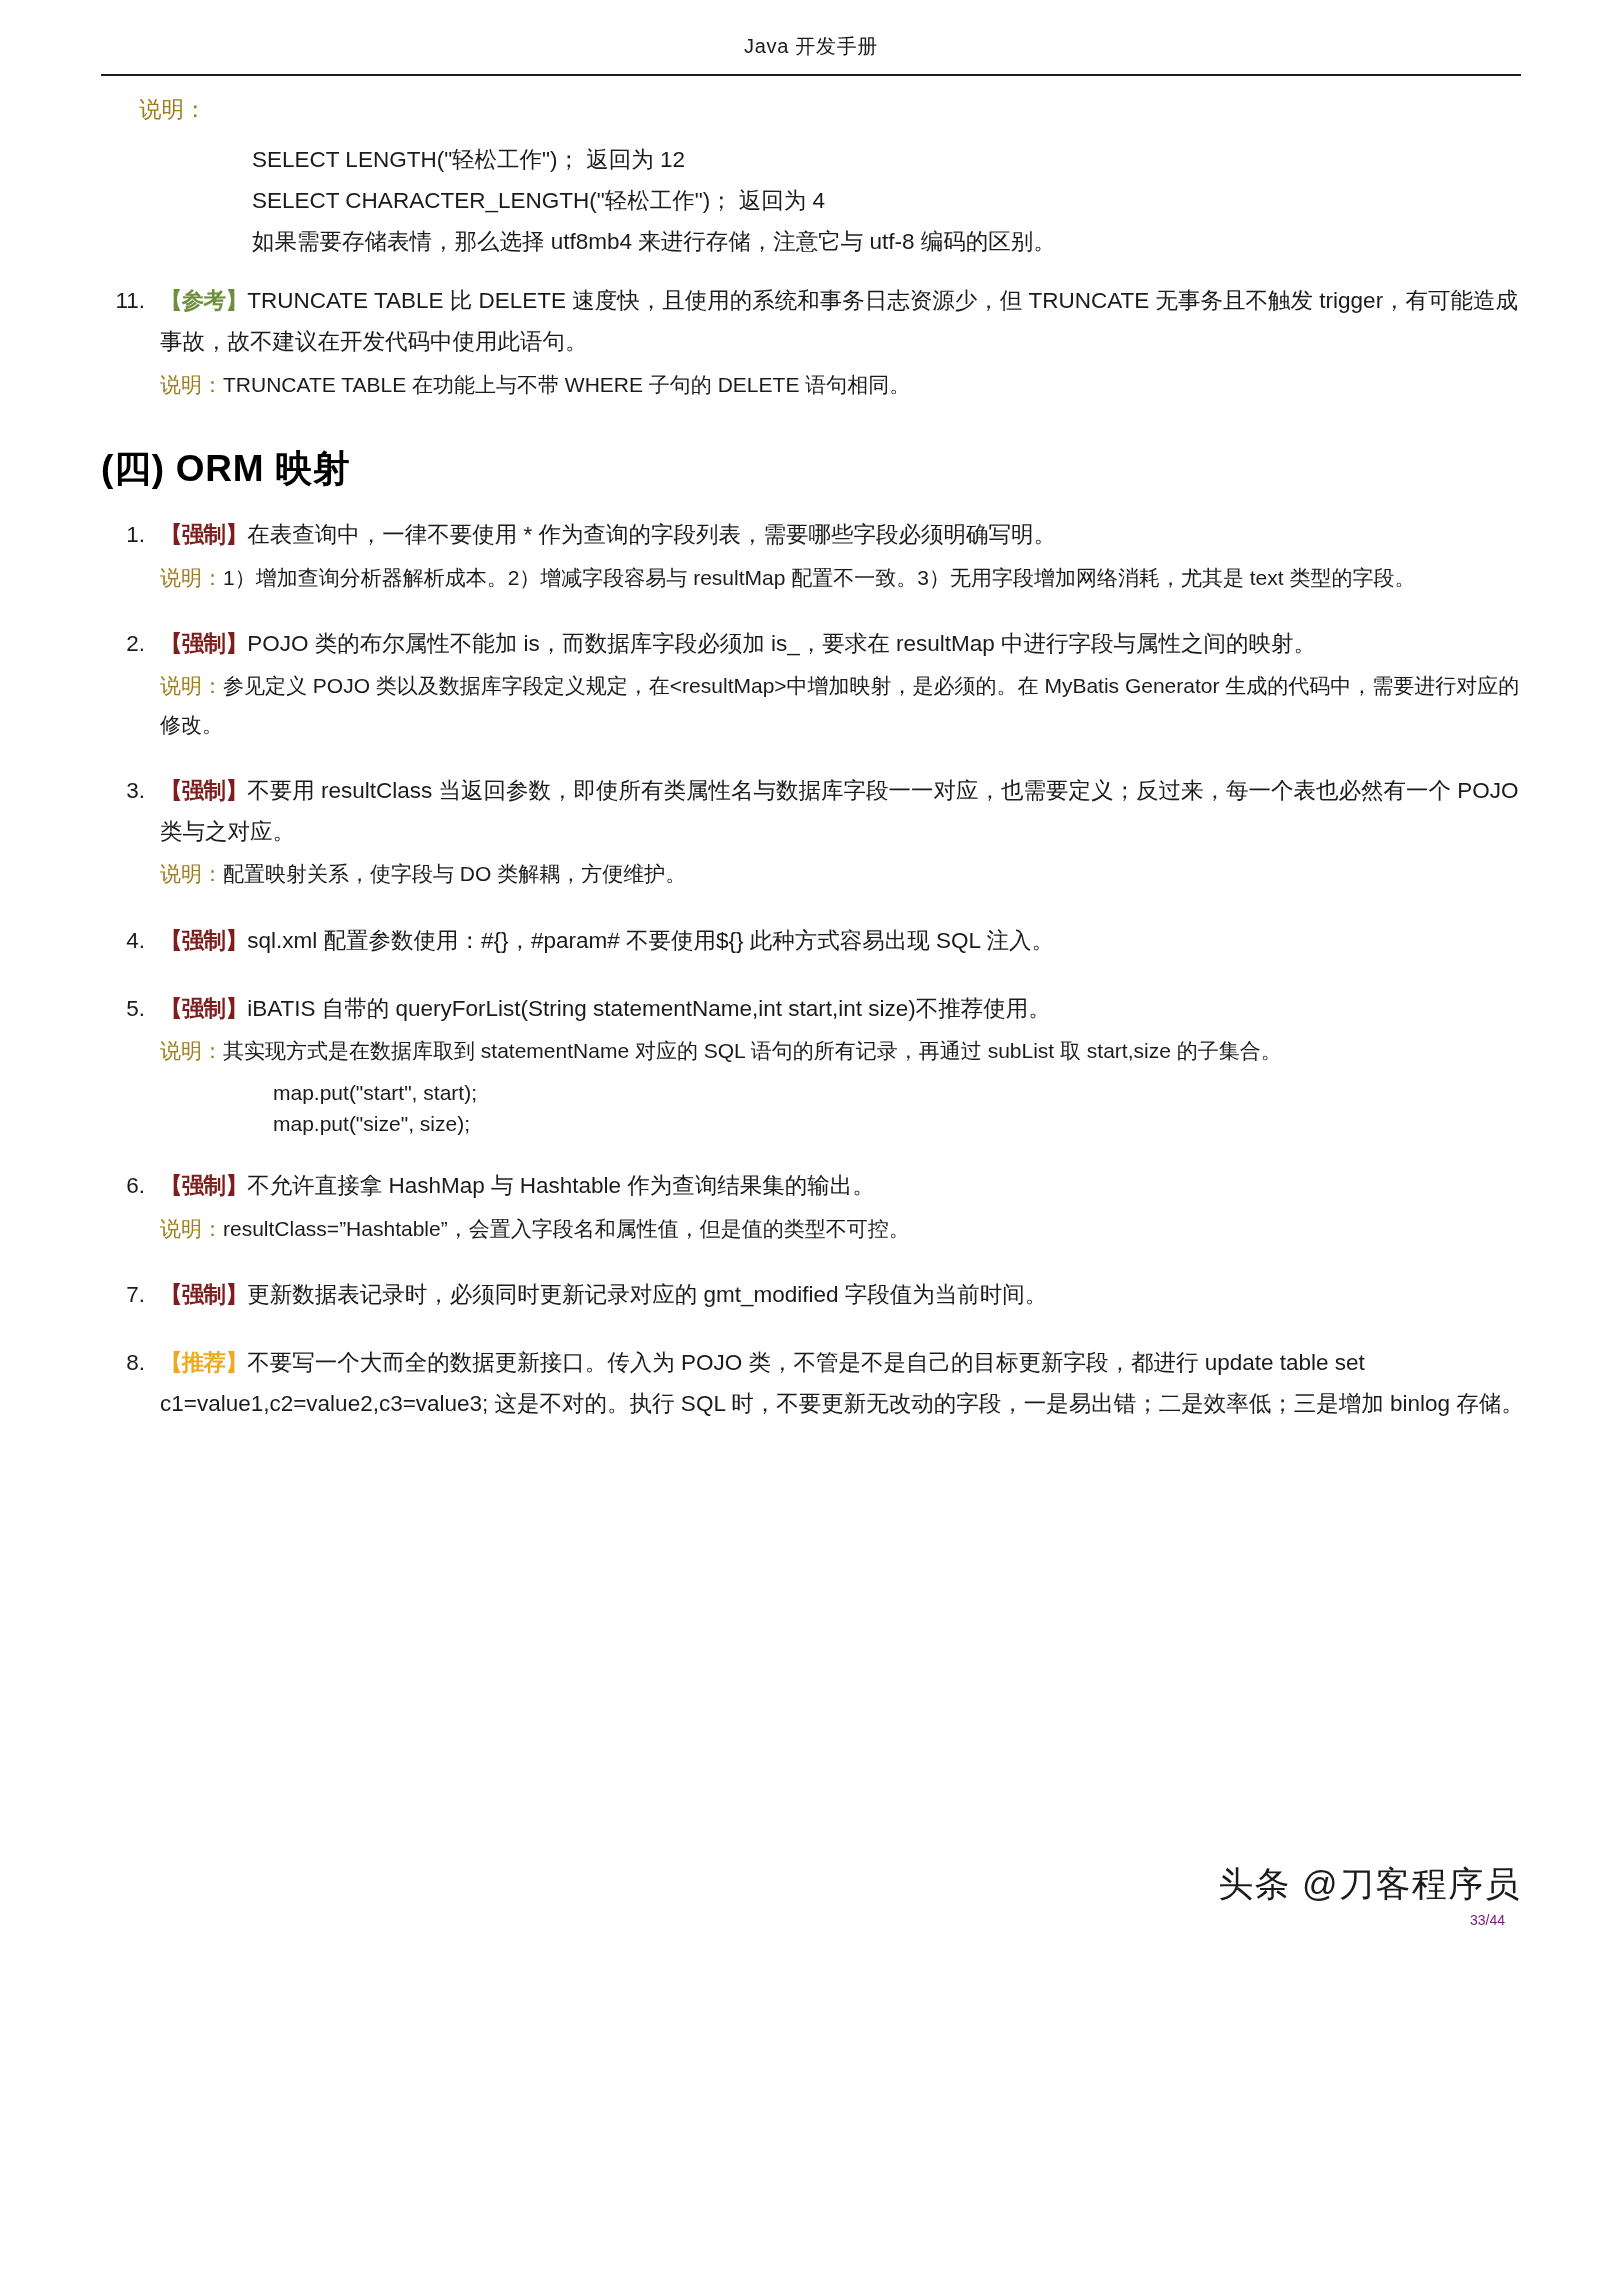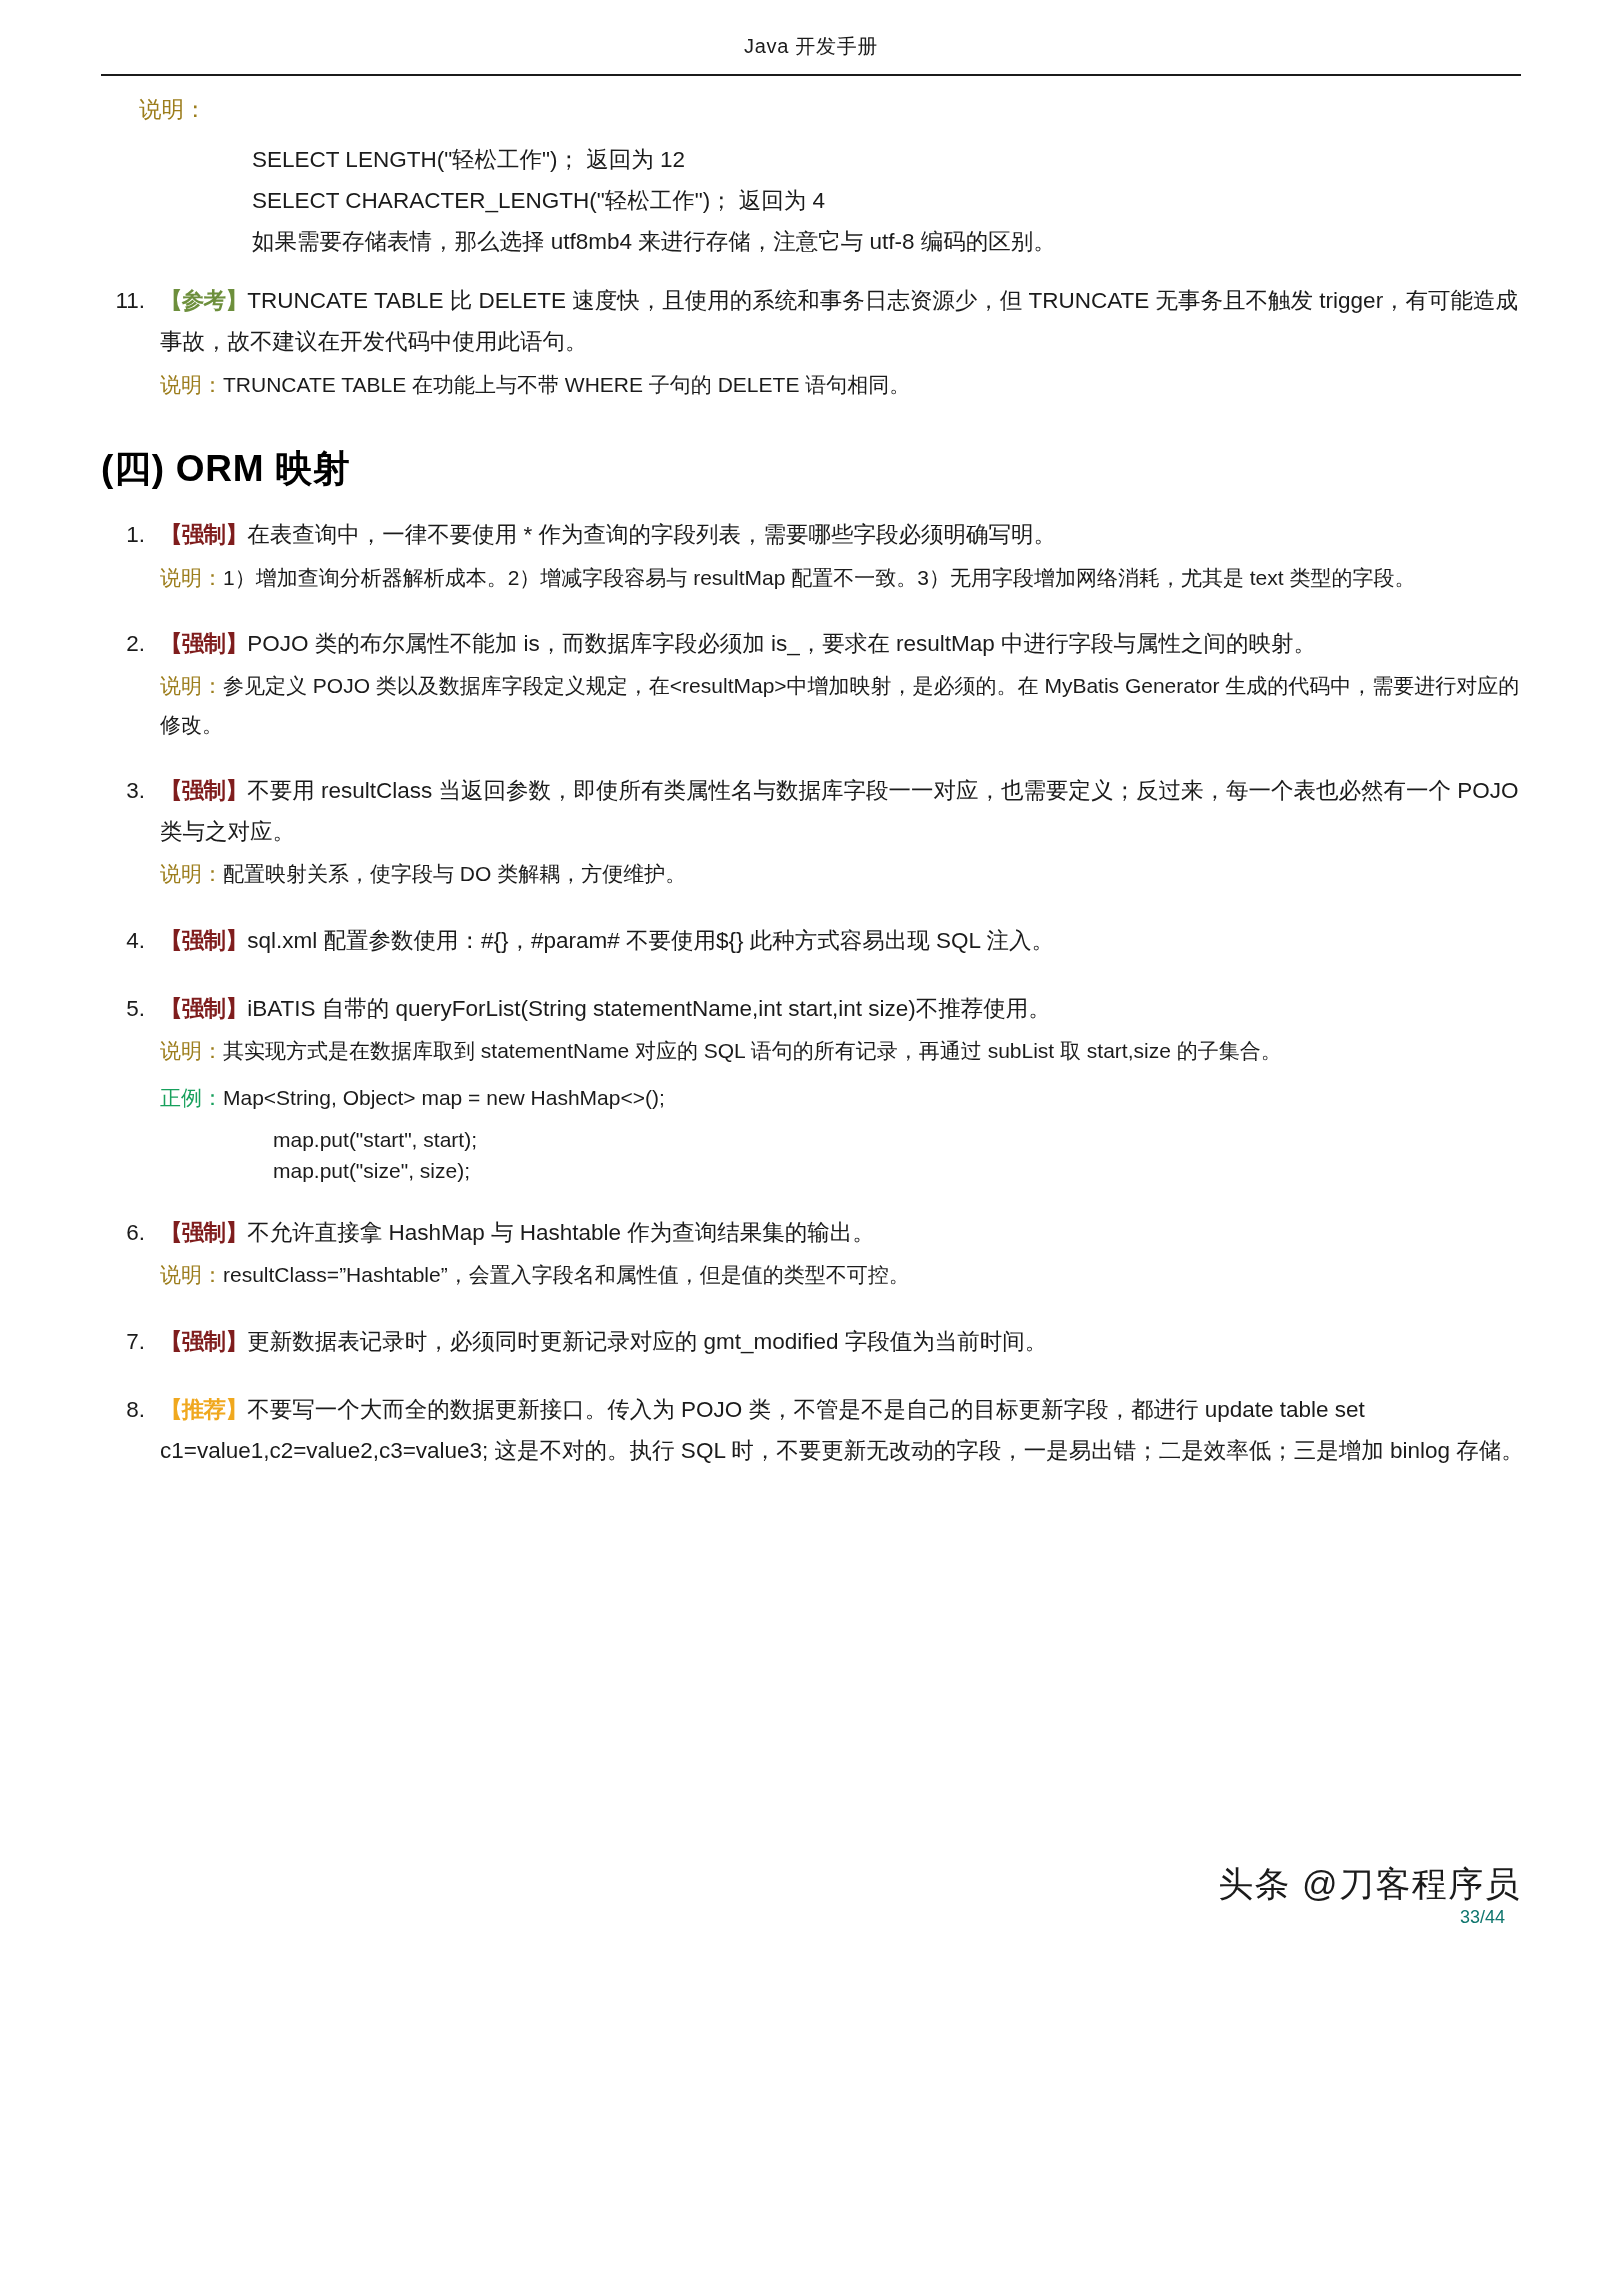--- a/index.html
+++ b/index.html
@@ -129,22 +129,22 @@
     font-size: 35px;
     font-weight: 400;
     color: #1b1b1b;
     letter-spacing: 1.4px;
     white-space: nowrap;
   }
   .folio {
     position: absolute;
     right: 117px;
     bottom: 29px;
-    font-size: 18px;
-    color: #0f766e;
+    font-size: 14px;
+    color: #701a75;
   }
 </style>
 </head>
 <body>
 
 <div class="page">
 
   <div class="page-header">
     <div class="header-title">Java 开发手册</div>
   </div>
@@ -202,21 +202,20 @@
       <div class="body">
         <div><span class="tag-force">【强制】</span><span>sql.xml 配置参数使用：#{}，#param# 不要使用${} 此种方式容易出现 SQL 注入。</span></div>
       </div>
     </div>
 
     <div class="item sp-top-lg">
       <div class="num">5.</div>
       <div class="body">
         <div><span class="tag-force">【强制】</span><span>iBATIS 自带的 queryForList(String statementName,int start,int size)不推荐使用。</span></div>
         <div class="note"><span class="note-label">说明：</span><span>其实现方式是在数据库取到 statementName 对应的 SQL 语句的所有记录，再通过 subList 取 start,size 的子集合。</span></div>
-        <div class="note sp-top-sm"><span class="good-label">正例：</span><span>Map&lt;String, Object&gt; map = new HashMap&lt;&gt;();</span></div>
         <div class="ind-2" style="margin-top:6.8px;">
           <div class="code-line">map.put("start",  start);</div>
           <div class="code-line">map.put("size", size);</div>
         </div>
       </div>
     </div>
 
     <div class="item sp-top-lg">
       <div class="num">6.</div>
       <div class="body">

